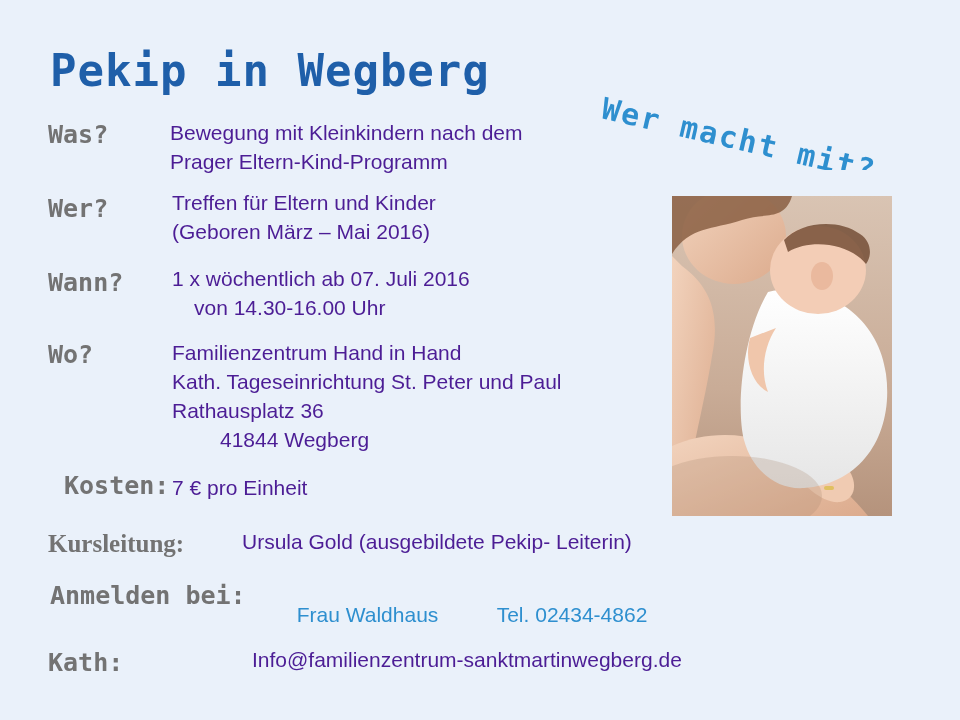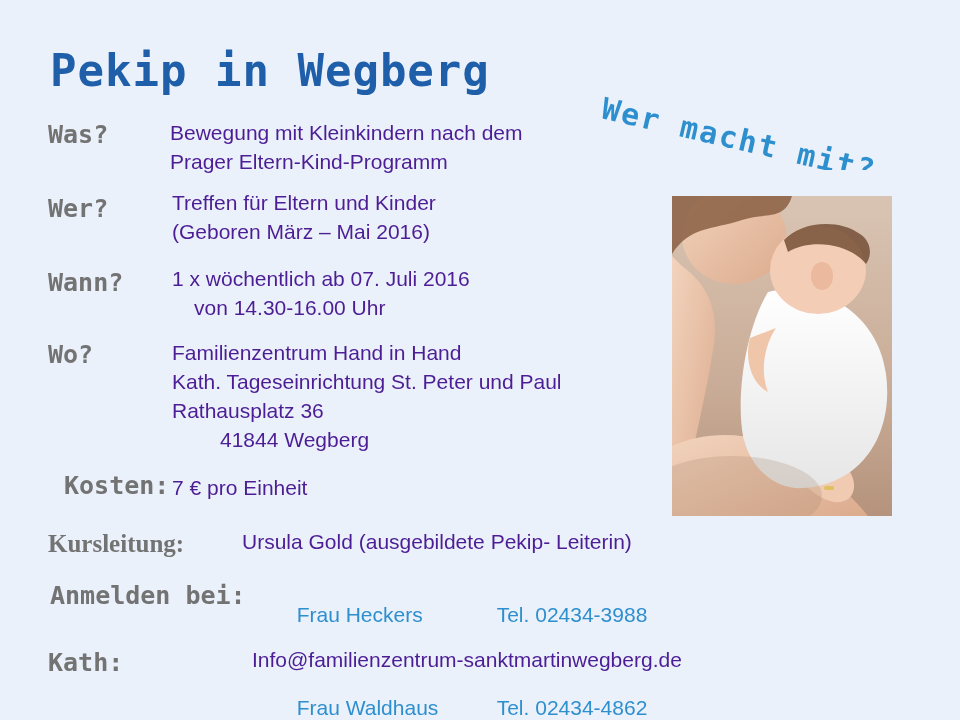--- a/index.html
+++ b/index.html
@@ -141,23 +141,20 @@
   </div>
 
   <div class="row">
     <div class="label" style="left:48px; top:530px;font-family:Liberation Serif, serif;">Kursleitung:</div>
     <div class="value" style="left:242px; top:527px;">Ursula Gold (ausgebildete Pekip- Leiterin)</div>
   </div>
 
   <div class="row">
     <div class="label" style="left:50px; top:581px;">Anmelden bei:</div>
     <div class="contact-grid" style="left:250px; top:568px;">
-      <span class="cg-row">
-        <span class="cg-name">Frau Heckers</span><span>Tel. 02434-3988</span>
-      </span>
       <span class="cg-row">
         <span class="cg-name">Frau Waldhaus</span><span>Tel. 02434-4862</span>
       </span>
     </div>
   </div>
 
   <div class="row">
     <div class="label" style="left:48px; top:648px;">Kath:</div>
     <div class="value" style="left:252px; top:645px;">Info@familienzentrum-sanktmartinwegberg.de</div>
   </div>

